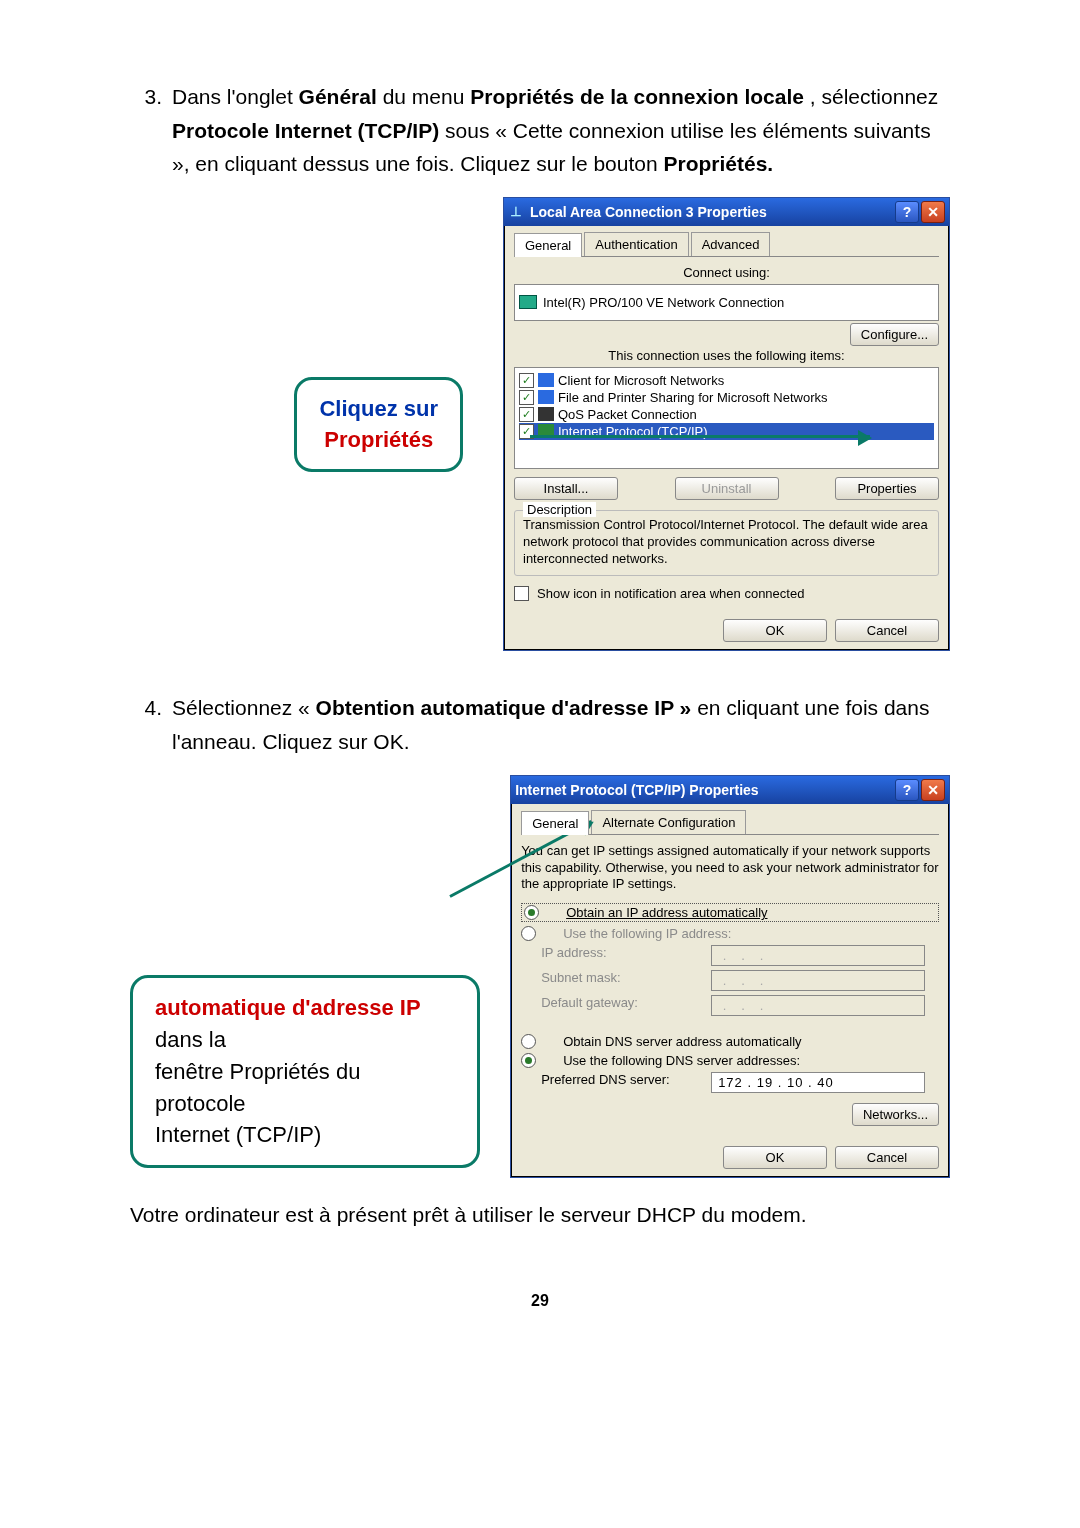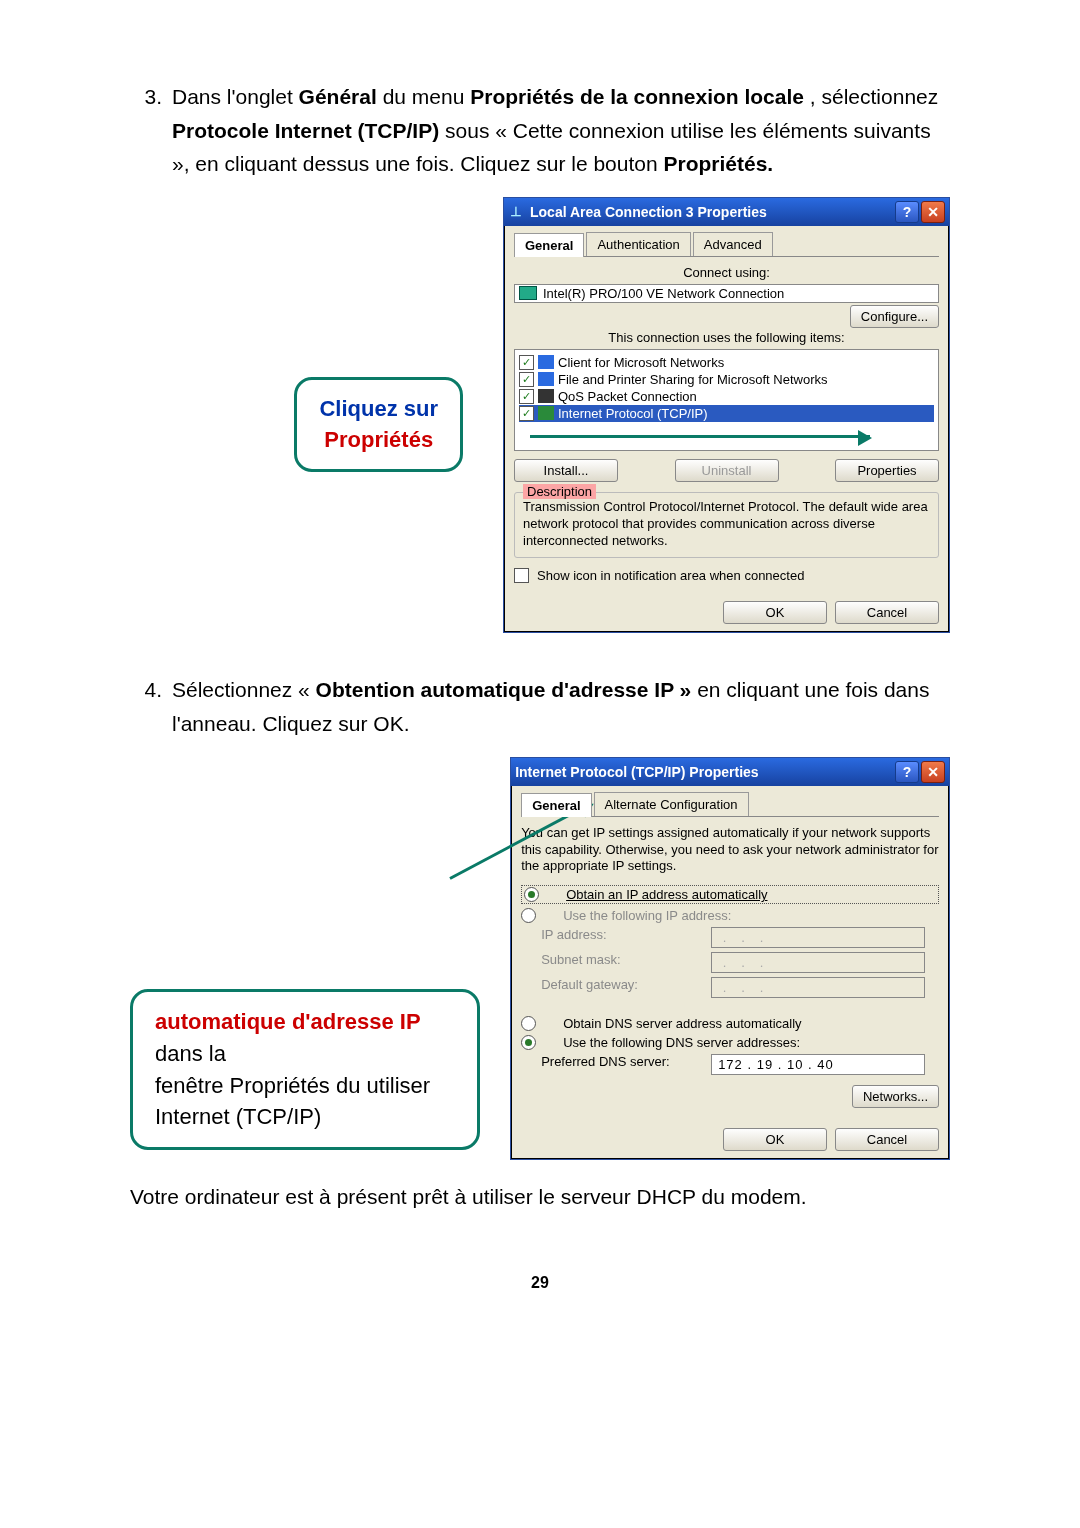--- a/index.html
+++ b/index.html
@@ -111,26 +111,26 @@
   .client { padding: 6px 10px 10px 10px; }
   .tabs { display:flex; border-bottom:1px solid #888; margin-bottom:8px; }
   .tab {
     padding: 4px 10px;
     border: 1px solid #999;
     border-bottom: none;
     background: #ece9d8;
     margin-right: 2px;
     font-size: 13px;
   }
-  .tab.active { background:#fff; position:relative; top:1px;font-weight:bold; }
+  .tab.active { background:#fff; position:relative; top:1px; }
   .lbl { font-size:13px; margin: 4px 0; text-align: center; }
   .txtbox {
     background:#fff;
     border:1px solid #888;
-    padding:1px 4px;
+    padding:10px 4px;
     font-size:13px;
     width: 100%;
     box-sizing:border-box;
     display:flex;
     align-items:center;
   }
   .nic-icon {
     width:16px;height:12px;
     background:#2a8; border:1px solid #054;
     margin-right:6px;
@@ -180,21 +180,21 @@
   .btnrow{display:flex;justify-content:space-between;margin-top:8px;}
   .group{
     border:1px solid #bbb;
     border-radius:3px;
     padding:6px 8px 8px 8px;
     margin-top:10px;
     position:relative;
   }
   .group .legend{
     position:absolute;top:-9px;left:8px;
-    background:#fca5a5;padding:0 4px;font-size:13px;
+    background:#ffffff;padding:0 4px;font-size:13px;
   }
   .desc{font-size:13px;line-height:1.3;}
   .chk-row{display:flex;align-items:center;font-size:13px;margin-top:10px;}
   .dlg-buttons{display:flex;justify-content:flex-end;gap:8px;padding:8px 10px;}
 
   
   .figure-row2{
     display:flex;
     align-items:flex-end;
     justify-content:flex-end;
@@ -355,21 +355,21 @@
     </div>
   </div>
 
   <div class="figure-row2">
     <div class="arrow2"></div>
     <div class="callout2">
       <div>
         <span class="red">automatique d'adresse IP</span>
         <span> dans la</span>
       </div>
-      <div>fenêtre Propriétés du utiliser</div>
+      <div>fenêtre Propriétés du protocole</div>
       <div>Internet (TCP/IP)</div>
     </div>
 
     <div class="win" style="width:500px">
       <div class="titlebar">
         <span>Internet Protocol (TCP/IP) Properties</span>
         <span class="spacer"></span>
         <span class="tb-btn">?</span>
         <span class="tb-btn tb-close">✕</span>
       </div>

